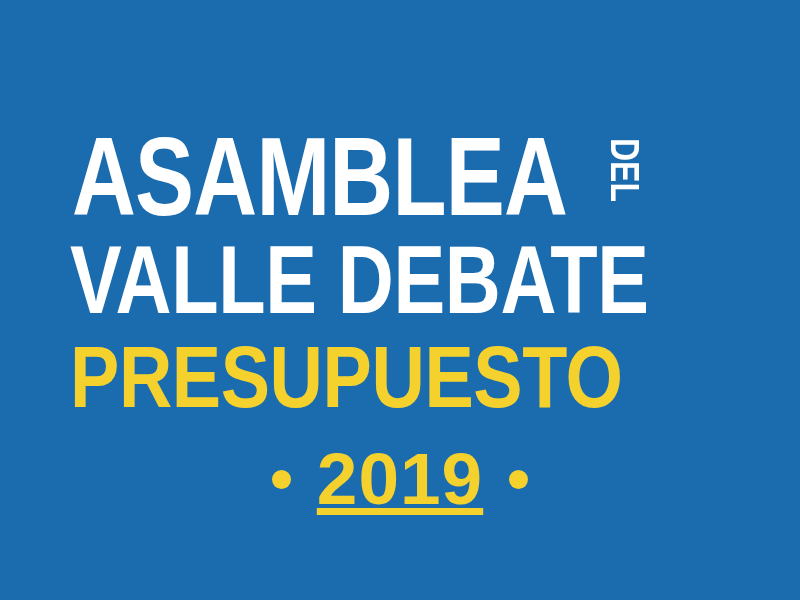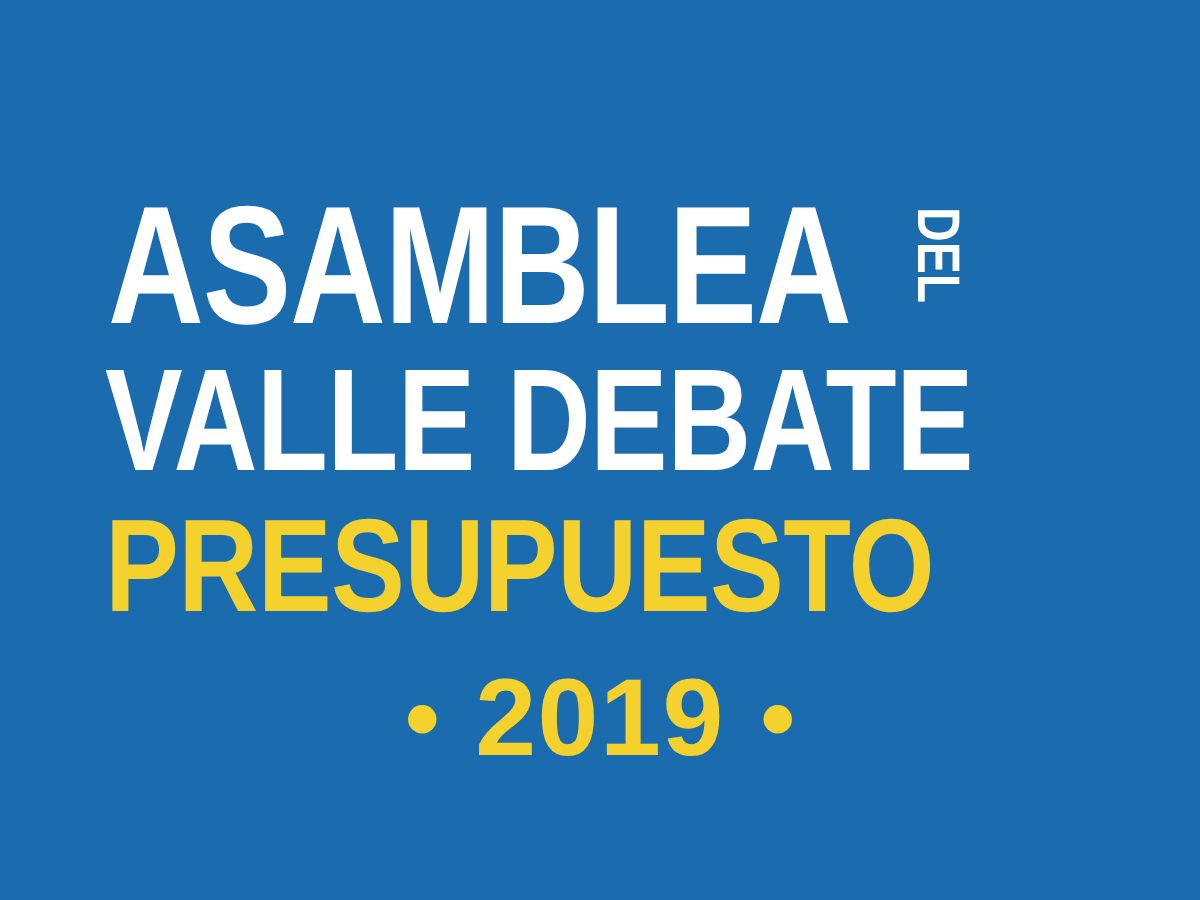--- a/index.html
+++ b/index.html
@@ -123,20 +123,21 @@
     flex: 0 0 auto;
   }
 
   .year-text {
     color: #f5d12e;
     font-size: 73px;
     line-height: 60px;
     font-weight: 700;
     letter-spacing: 1px;
     white-space: nowrap;
+    text-decoration: underline;
   }
 </style>
 </head>
 <body style="background: rgb(27, 108, 174);">
 
 <div id="poster" style="background: rgb(27, 108, 174);">
 
   <div class="headline line-asamblea">
     <span class="word-asamblea" style="color: rgb(255, 255, 255);">ASAMBLEA</span>
   </div>

